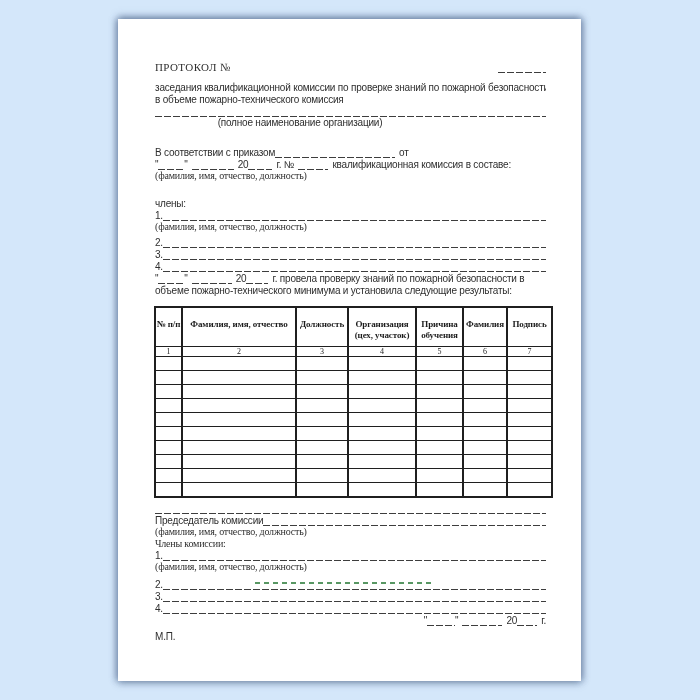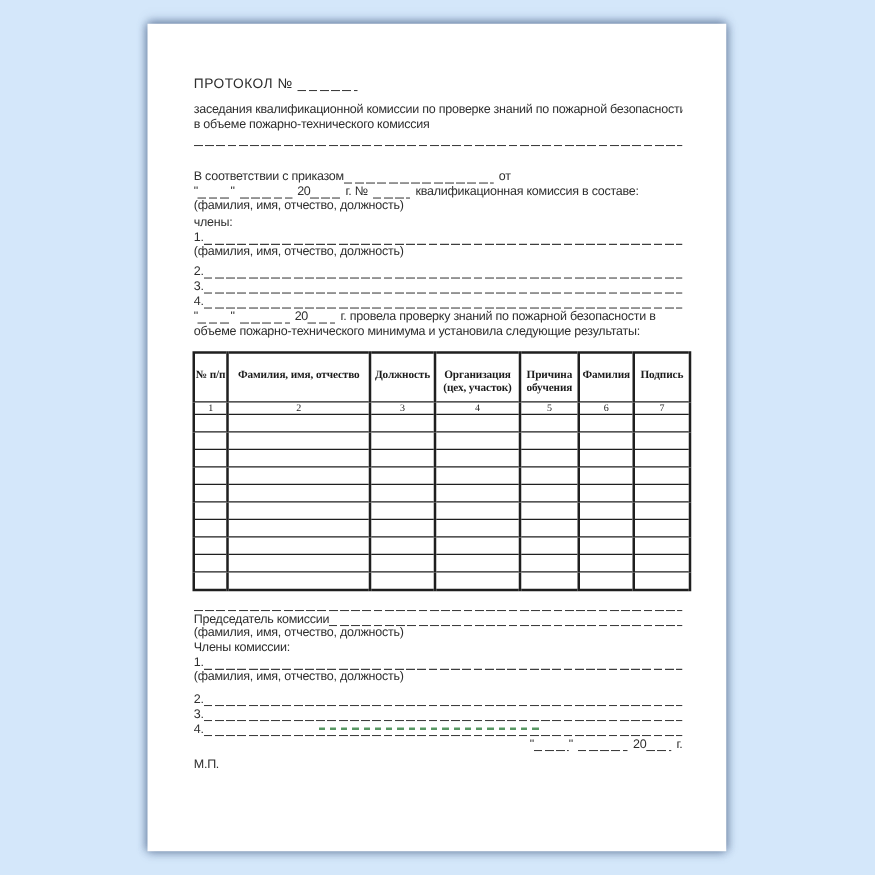--- a/index.html
+++ b/index.html
@@ -34,32 +34,32 @@
   }
   .row {
     display: flex;
     align-items: flex-end;
     height: 12px;
     white-space: nowrap;
     overflow: hidden;
   }
   .h11 { height: 11px; }
   .h14 { height: 14px; }
-  .center { justify-content: flex-start; }
+  .center { justify-content: space-between; font-family: Liberation Serif, serif; }
   .right { justify-content: flex-end; }
   .title { font-size: 11px; letter-spacing: 0.4px; }
   .bl {
     display: inline-block;
     height: 9px;
     background: repeating-linear-gradient(90deg, #3d3d3d 0 7px, transparent 7px 9px) left bottom / 100% 1px no-repeat;
   }
   .grow { flex: 1 1 auto; }
   .mr { margin-right: 4px; }
   .ml { margin-left: 4px; }
-  .mt2 { margin-top: 2px; }
+  .mt2 { margin-top: 16px; }
   .mt4 { margin-top: 4px; }
   .mt6 { margin-top: 6px; }
   .mt8 { margin-bottom: 8px; }
   .mt12 { margin-top: 4px; }
   .mt18 { margin-top: 18px; }
   .orgcap { width: 290px; text-align: center; }
   .tbl {
     width: 397px;
     margin-top: 10px;
     margin-left: -1px;
@@ -115,20 +115,23 @@
 
     <div class="row">
       <span>заседания квалификационной комиссии по проверке знаний по пожарной безопасности</span>
     </div>
     <div class="row">
       <span>в объеме пожарно-технического комиссия</span>
     </div>
 
     <div class="row">
       <span class="bl grow"></span>
+    </div>
+    <div class="row h11">
+      <span class="orgcap">(полное наименование организации)</span>
     </div>
 
     <div class="row mt18">
       <span>В соответствии с приказом</span>
       <span class="bl" style="width:120px"></span>
       <span class="ml">от</span>
     </div>
 
     <div class="row">
       <span>"</span>

